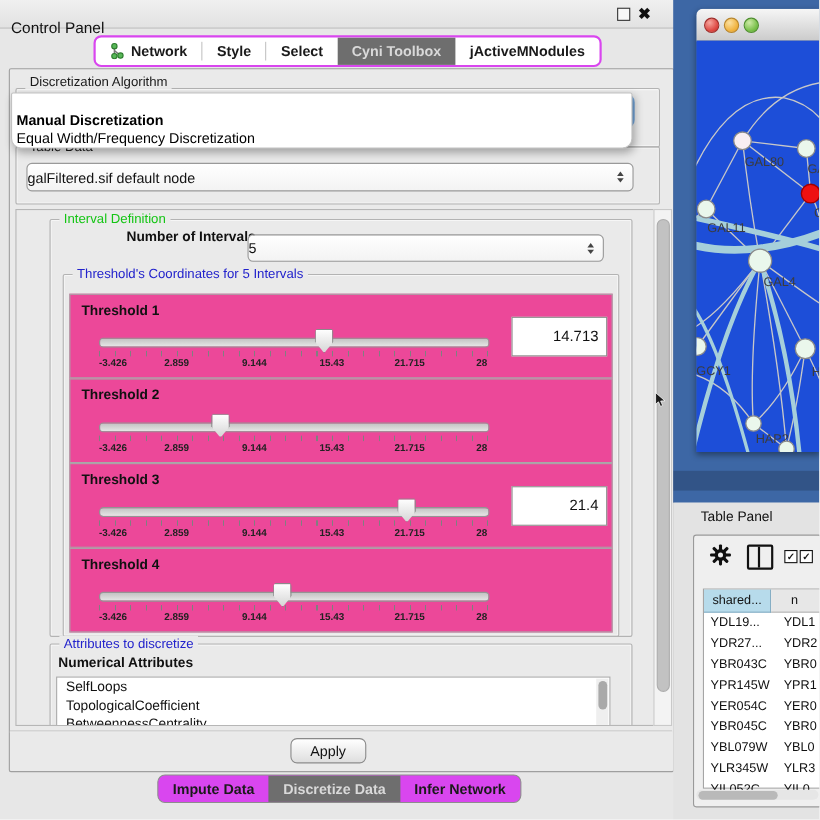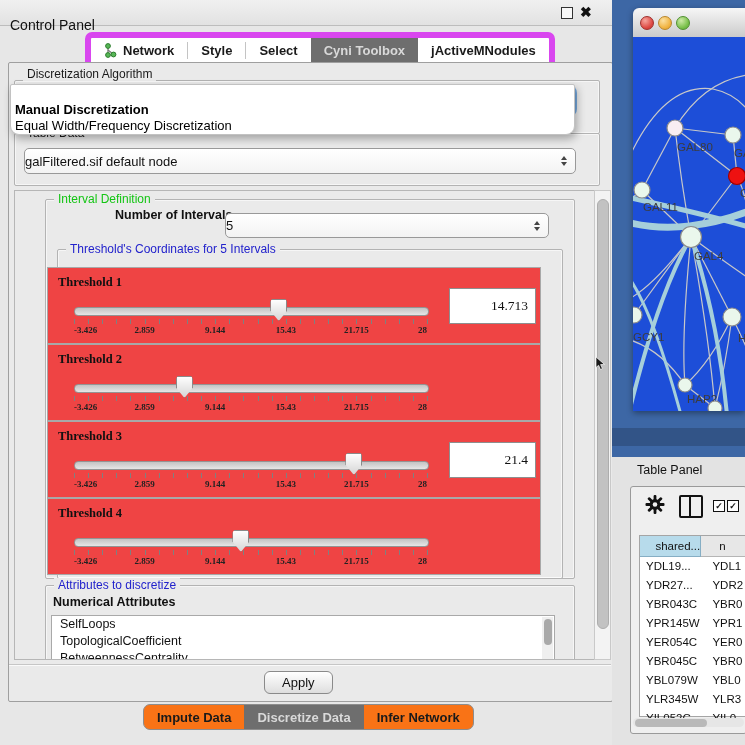--- a/index.html
+++ b/index.html
@@ -8,21 +8,21 @@
   .a{position:absolute;}
 
   
   .titlebar{left:0;top:0;width:620px;height:25px;background:linear-gradient(#f0f0f0,#e2e2e2);
             border-bottom:1px solid #bdbdbd;}
   .titlebar .t{position:absolute;left:10px;top:17px;font-size:14px;color:#111;}
   .float-ic{position:absolute;left:561px;top:7px;width:10px;height:10px;border:1.5px solid #333;background:#f8f8f8;}
   .close-ic{position:absolute;left:580px;top:4px;font-size:14px;font-weight:bold;color:#111;}
 
   .tabbar{left:85px;top:32px;height:25px;display:flex;align-items:stretch;background:#fff;
-          border:6px solid #d946ef;border-radius:7px;overflow:hidden;}
+          border:2px solid #d946ef;border-radius:7px;overflow:hidden;}
   .tab{display:flex;align-items:center;padding:0 13px;font-size:13px;font-weight:bold;color:#1a1a1a;}
   .tab.sel{background:#6e6e6e;color:#d9d9d9;font-weight:bold;text-align:right;}
   .tabsep{width:1px;background:#c4c4c4;margin:4px 0;}
   .net-ic{width:13px;height:15px;margin-right:6px;}
 
   .content-panel{left:8px;top:62px;width:603px;height:638px;background:#eaeaea;
                  border:1px solid #9f9f9f;border-radius:2px;}
 
   .group{position:absolute;border:1px solid #b3b3b3;border-radius:2px;box-shadow:inset 0 0 0 1px rgba(255,255,255,.55);}
   .legend{position:absolute;top:-8px;left:8px;background:#eaeaea;padding:0 4px;font-size:12px;color:#1a1a1a;white-space:nowrap;}
@@ -35,21 +35,21 @@
   .spin .up{width:0;height:0;border-left:3.5px solid transparent;border-right:3.5px solid transparent;border-bottom:4.5px solid #444;}
   .spin .dn{width:0;height:0;border-left:3.5px solid transparent;border-right:3.5px solid transparent;border-top:4.5px solid #444;}
   .focusring{box-shadow:0 0 0 3px rgba(96,156,219,.85);}
 
   
   .viewport{left:14px;top:190px;width:580px;height:468px;overflow:hidden;background:#eaeaea;border:1px solid #b6b6b6;}
   .vscroll{left:594px;top:190px;width:15px;height:468px;background:#f3f3f3;border:1px solid #c9c9c9;}
   .vthumb{position:absolute;left:2px;top:8px;width:10px;height:428px;background:#c2c2c2;border:1px solid #adadad;border-radius:6px;}
 
   
-  .thr-panel{position:absolute;left:32px;width:492px;height:75px;background:#ef4444;border:1px solid #a8a8a8;font-family:Liberation Serif, serif;}
+  .thr-panel{position:absolute;left:48px;width:492px;height:75px;background:#ec4899;border:1px solid #a8a8a8;}
   .thr-label{position:absolute;left:10px;top:7px;font-size:12.5px;font-weight:bold;color:#111;}
   .thr-track{position:absolute;left:26px;top:39px;width:353px;height:7px;border:1px solid #949494;border-radius:4px;
              background:linear-gradient(#c3c3c3,#e6e6e6);}
   .thr-thumb{position:absolute;top:31px;width:15px;height:20px;background:linear-gradient(#fefefe,#d6d6d6);
              border:1px solid #8a8a8a;
              clip-path:polygon(10% 0,90% 0,100% 12%,100% 52%,50% 100%,0 52%,0 12%);}
   .thr-ticks{position:absolute;left:26px;top:51px;width:354px;height:5px;
              background:repeating-linear-gradient(to right,#808080 0,#808080 1px,transparent 1px,transparent 14.12px);}
   .thr-scale{position:absolute;left:26px;top:57px;width:353px;height:12px;font-size:9px;font-weight:bold;color:#222;}
   .thr-scale span{position:absolute;white-space:nowrap;}
@@ -59,21 +59,21 @@
   
   .attr-list{position:absolute;left:36px;top:424px;width:502px;height:44px;background:#fff;border:1px solid #a9a9a9;overflow:hidden;}
   .attr-item{font-size:12.5px;color:#111;line-height:17px;padding-left:8px;white-space:nowrap;}
   .attr-scroll{position:absolute;right:1px;top:1px;width:11px;height:42px;background:#efefef;}
   .attr-thumb{position:absolute;left:1.5px;top:2px;width:8px;height:26px;background:#a9a9a9;border-radius:4px;}
 
   .south-sep{left:9px;top:664px;width:602px;height:1px;background:#c6c6c6;border-bottom:1px solid #fafafa;}
   .apply-btn{left:264px;top:671px;height:23px;padding:0 17px;background:linear-gradient(#ffffff,#dedede);
              border:1px solid #8a8a8a;border-radius:6px;font-size:13px;color:#111;display:flex;align-items:center;}
 
-  .bottombar{left:143px;top:704px;height:24px;display:flex;align-items:stretch;background:#f97316;
+  .bottombar{left:143px;top:704px;height:24px;display:flex;align-items:stretch;background:#d946ef;
              border:1px solid #8d8d8d;border-radius:7px;overflow:hidden;}
 
   
   .popup{left:10px;top:84px;width:563px;height:49px;background:#fff;border:1px solid #c2c2c2;
          border-radius:2px 2px 9px 9px;box-shadow:2px 4px 8px rgba(0,0,0,.30);z-index:30;}
   .popup .hint{position:absolute;top:3px;left:0;width:100%;text-align:center;font-size:12.5px;color:#ababab;}
   .popup .opt1{position:absolute;top:17px;left:4px;font-size:13px;font-weight:bold;color:#000;}
   .popup .opt2{position:absolute;top:33px;left:4px;font-size:13px;color:#000;}
 
   
@@ -94,21 +94,21 @@
   .tp-title{position:absolute;left:25px;top:6px;font-size:12.5px;color:#111;}
   .tp-box{position:absolute;left:18px;top:29px;width:115px;height:246px;background:#efefef;
           border:1px solid #9a9a9a;border-radius:3px;overflow:hidden;}
   .cols-ic{position:absolute;left:48px;top:8px;width:20px;height:19px;border:2px solid #111;border-radius:2px;}
   .cols-ic::after{content:"";position:absolute;left:8px;top:0;width:2px;height:100%;background:#111;}
   .chk{position:absolute;top:13px;width:10px;height:10px;border:1.5px solid #111;font-size:9px;line-height:10px;
        text-align:center;color:#111;font-weight:bold;background:#fff;}
   .grid{position:absolute;left:8px;top:48px;width:130px;height:180px;background:#fff;border:1px solid #a5a5a5;}
   .gh{display:flex;height:21px;}
   .gh .c1{width:71px;background:#b7dbeb;border-right:1px solid #86aec4;border-bottom:1px solid #86aec4;
-          font-size:11.5px;color:#111;text-align:right;line-height:21px;}
+          font-size:11.5px;color:#111;text-align:center;line-height:21px;}
   .gh .c2{width:60px;background:#e7e7e7;border-bottom:1px solid #b5b5b5;font-size:11.5px;color:#111;
           padding-left:18px;line-height:21px;}
   .grow{display:flex;height:19px;}
   .grow .c1{width:71px;font-size:11.5px;color:#111;padding-left:6px;line-height:19px;box-sizing:border-box;}
   .grow .c2{width:60px;font-size:11.5px;color:#111;padding-left:4px;line-height:19px;}
   .hscroll{position:absolute;left:2px;top:231px;width:111px;height:9px;background:#e6e6e6;border-radius:5px;}
   .hthumb{position:absolute;left:2px;top:0.5px;width:72px;height:8px;background:#b9b9b9;border-radius:5px;}
 
   .bold12{font-weight:bold;font-size:12.5px;color:#111;}
   .cursor{z-index:50;}

